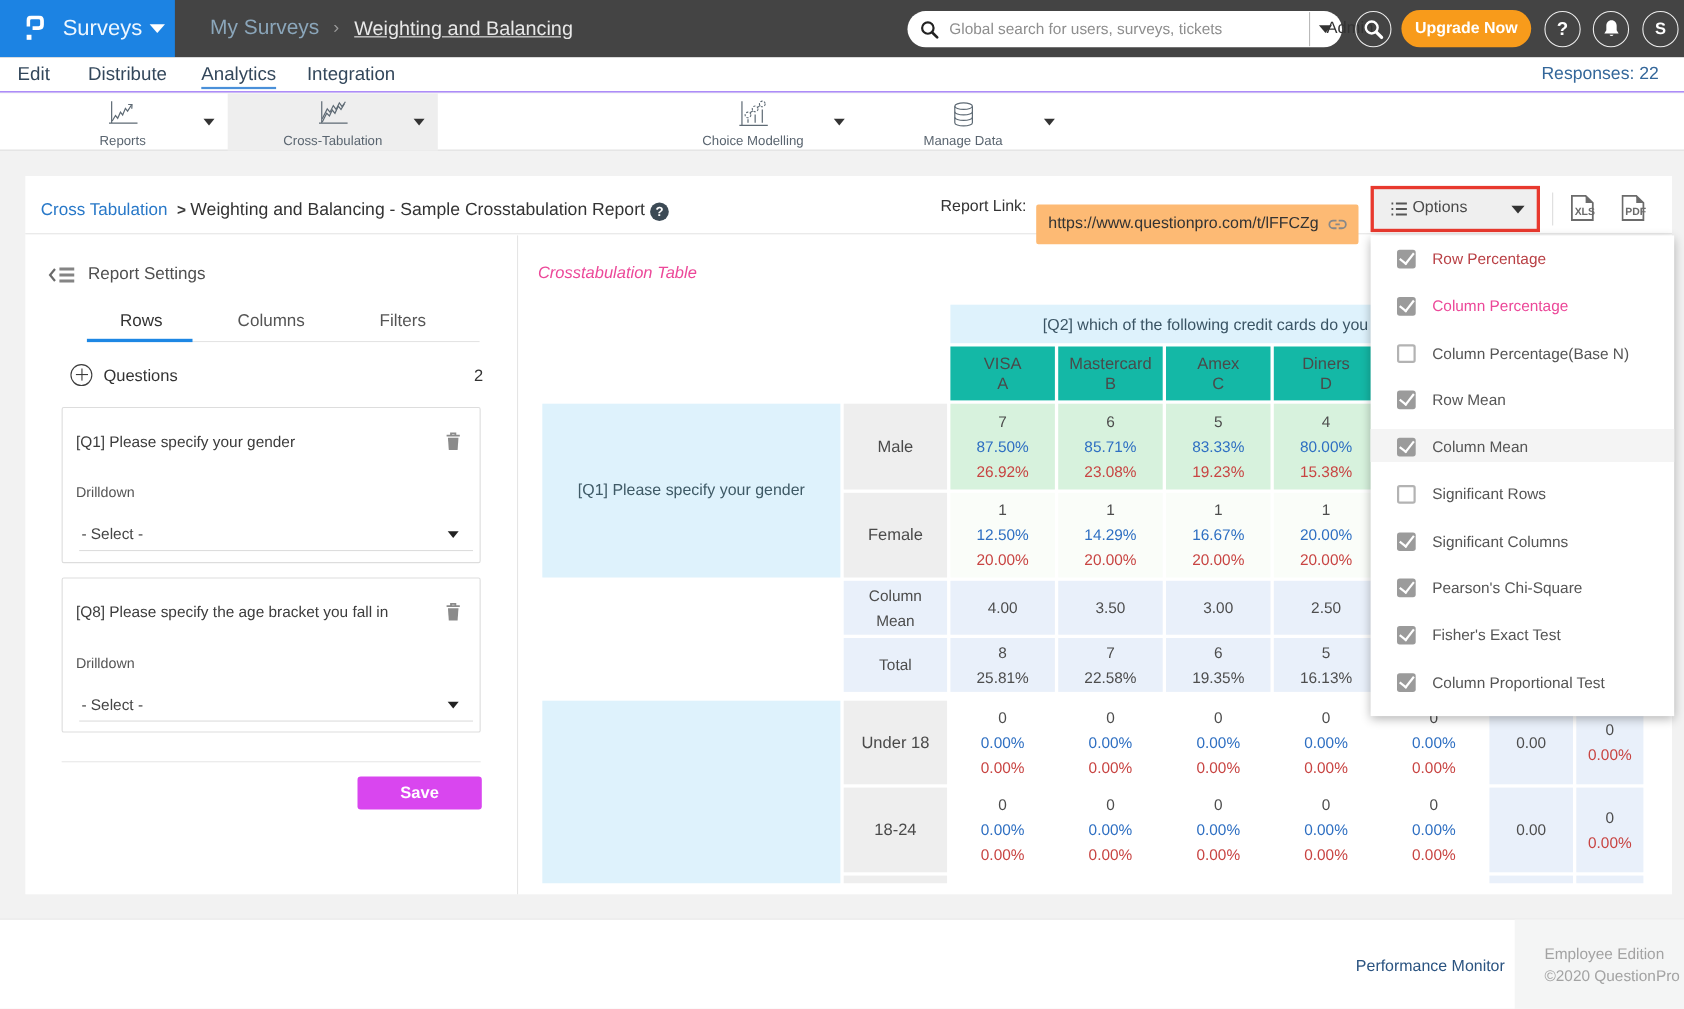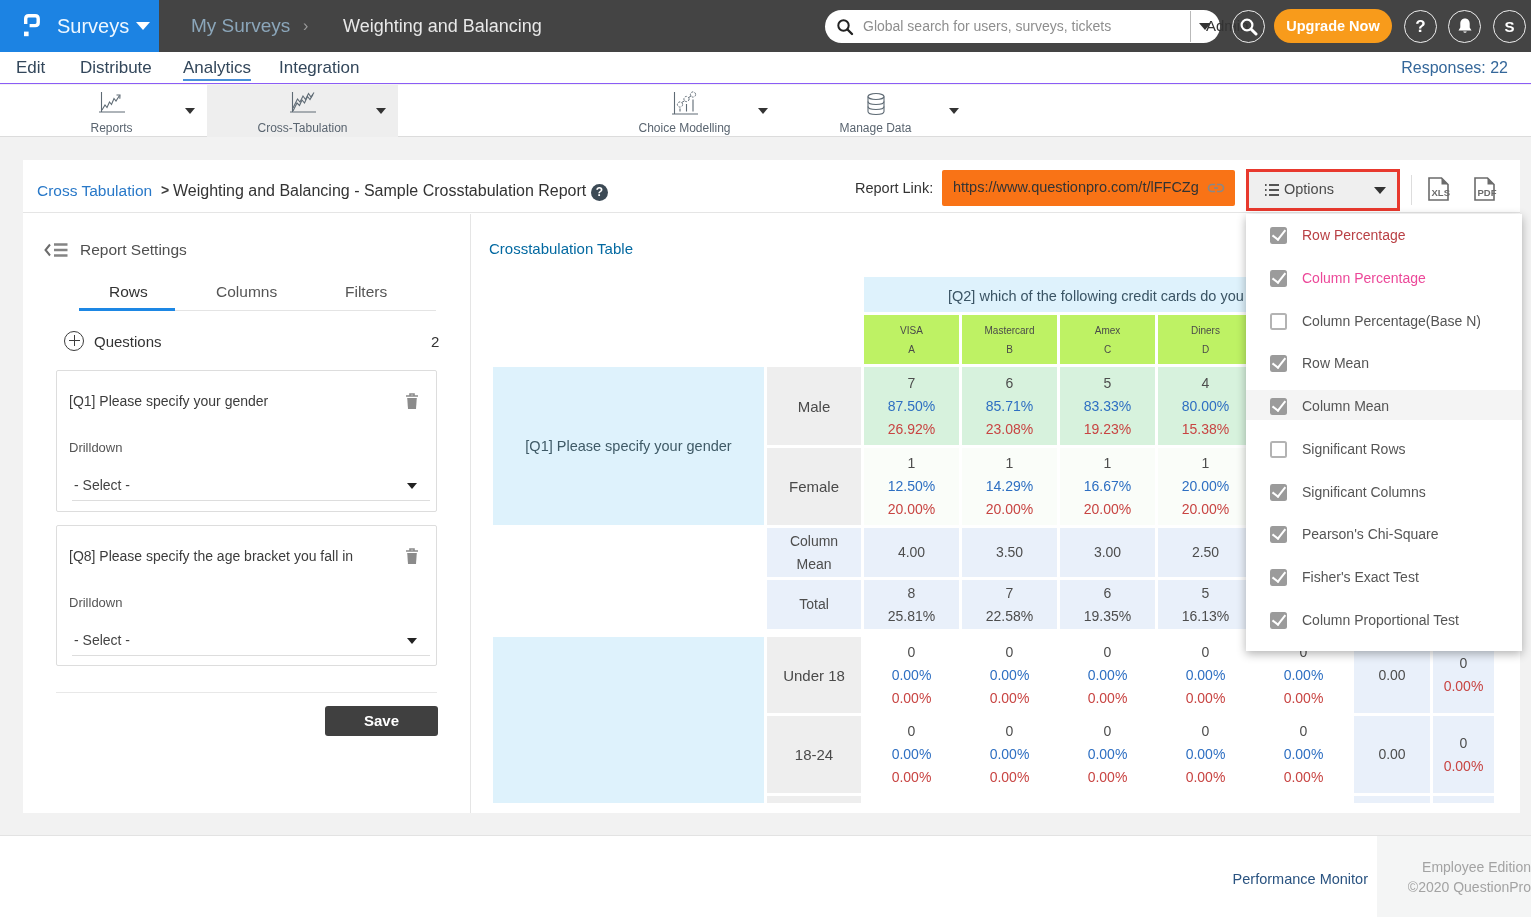--- a/index.html
+++ b/index.html
@@ -33,29 +33,29 @@
   .titem .car { position:absolute; right:12px; top:23px; width:0; height:0;
     border-left:5px solid transparent; border-right:5px solid transparent; border-top:6px solid #333; }
   
   #panel { position:absolute; left:23px; top:160px; width:1497px; height:653px; background:#fff; }
   #bcrow { position:absolute; left:0; top:0; width:1497px; height:53px; border-bottom:1px solid #e5e5e5; }
   #vdiv { position:absolute; left:447px; top:54px; width:1px; height:599px; background:#e5e5e5; }
   
   #foot { position:absolute; left:0; top:835px; width:1531px; height:82px; background:#fff;
     border-top:1px solid #e3e3e3; }
   #fbox { position:absolute; left:1377px; top:0px; width:154px; height:82px; background:#f4f5f5;
-    color:#a3a3a3; font-size:14px; line-height:20px; padding:21px 0 0 27px;text-align:right; }
+    color:#a3a3a3; font-size:14px; line-height:20px; padding:21px 0 0 27px; }
   #pm { position:absolute; right:163px; top:871px; font-size:14.5px; color:#2a5380; }
   
   #xtab { border-collapse:separate; border-spacing:3px; table-layout:fixed; }
   #xtab td { font-size:14px; color:#4d4d4d; text-align:center; vertical-align:middle;
     line-height:23px; overflow:hidden; }
   #xtab .nob { background:transparent; }
   #xtab .hblue { background:#def2fc; font-size:14.5px; color:#3a5464; height:35px; }
-  #xtab .chead { background:#bef264; color:#4a4a4a; font-size:10px; line-height:19px; }
+  #xtab .chead { background:#14b8a6; color:#4a4a4a; font-size:15px; line-height:19px; }
   #xtab .rlab { background:#eee; color:#4a4a4a; font-size:15px; }
   #xtab .qcell { background:#def2fc; color:#3f5a66; font-size:14.5px; }
   #xtab .green { background:#d7f2dd; }
   #xtab .pgreen { background:#fafdf9; }
   #xtab .lblue { background:#e9f0fa; }
   #xtab .wcell { background:#fff; }
   #xtab .b { color:#2e6fc2; }
   #xtab .r { color:#c84442; }
   #xtab .sp td { height:2px; line-height:2px; }
   
@@ -77,21 +77,21 @@
   <div id="logo">
     <svg style="position:absolute;left:24px;top:14px" width="17" height="24" viewBox="0 0 17 24">
       <path d="M1.7 10 L1.7 4.7 Q1.7 1.7 4.7 1.7 L11.2 1.7 Q14.2 1.7 14.2 4.7 L14.2 8.6 Q14.2 11.6 11.2 11.6 L5.6 11.6" fill="none" stroke="#fff" stroke-width="3.4"></path>
       <rect x="0" y="17.6" width="4.6" height="4.6" fill="#fff"></rect>
     </svg>
     <span class="brand">Surveys</span>
     <div class="caret"></div>
   </div>
   <span class="hcrumb" style="left:191px;color:#8ba6ba;">My Surveys</span>
   <span class="hcrumb" style="left:303px;color:#9a9a9a;font-size:16px;top:17px;">›</span>
-  <span class="hcrumb" style="left:343px;color:#e8e8e8;font-size:18px;top:16px;">Weighting and Balancing</span>
+  <span class="hcrumb" style="left:322px;color:#e8e8e8;font-size:18px;top:16px;text-decoration:underline;">Weighting and Balancing</span>
   <div id="pill">
     <svg style="position:absolute;left:11px;top:8px" width="18" height="18" viewBox="0 0 18 18">
       <circle cx="7.5" cy="7.5" r="5.2" fill="none" stroke="#222" stroke-width="2"></circle>
       <line x1="11.5" y1="11.5" x2="16" y2="16" stroke="#222" stroke-width="2.4" stroke-linecap="round"></line>
     </svg>
     <span class="ph">Global search for users, surveys, tickets</span>
   </div>
   <span style="position:absolute;left:1206px;top:17px;font-size:15px;color:#333;">Admin</span>
   <div style="position:absolute;left:1190px;top:11px;width:1px;height:31px;background:#b9b9b9;"></div>
   <div style="position:absolute;left:1199px;top:23px;width:0;height:0;border-left:6px solid transparent;border-right:6px solid transparent;border-top:7px solid #333;"></div>
@@ -163,21 +163,21 @@
   </div>
 </div>
 
 <div id="panel">
   <div id="bcrow">
     <span class="abs" style="left:14px;top:22px;font-size:15.5px;color:#2878c8;">Cross Tabulation</span>
     <span class="abs" style="left:138px;top:22px;font-size:14px;font-weight:bold;color:#3c3c3c;">&gt;</span>
     <span class="abs" style="left:150px;top:22px;font-size:16px;color:#333;">Weighting and Balancing - Sample Crosstabulation Report</span>
     <div class="abs" style="left:568px;top:24px;width:17px;height:17px;border-radius:50%;background:#3c4a55;color:#fff;font-size:12px;font-weight:bold;text-align:center;line-height:17px;">?</div>
     <span class="abs" style="left:832px;top:20px;font-size:14.5px;color:#333;">Report Link:</span>
-    <div class="abs" style="left:919px;top:10px;width:293px;height:36px;background:#f97316;border-radius:2px;">
+    <div class="abs" style="left:919px;top:26px;width:293px;height:36px;background:#fdba74;border-radius:2px;">
       <span class="abs" style="left:11px;top:9px;font-size:14.5px;color:#333;">https://www.questionpro.com/t/lFFCZg</span>
       <svg class="abs" style="left:264px;top:10px" width="20" height="16" viewBox="0 0 20 16">
         <path d="M8 8 L12 8" stroke="#888" stroke-width="1.6"></path>
         <path d="M9 4.5 L6 4.5 A3.5 3.5 0 0 0 6 11.5 L9 11.5 M11 4.5 L14 4.5 A3.5 3.5 0 0 1 14 11.5 L11 11.5" stroke="#888" stroke-width="1.6" fill="none"></path>
       </svg>
     </div>
 
     <div class="abs" style="left:1223px;top:9px;width:154px;height:42px;border:3px solid #e8392e;background:#efefef;">
       <svg class="abs" style="left:15px;top:11px" width="16" height="14" viewBox="0 0 16 14">
         <path d="M1 2 h1.6 M1 7 h1.6 M1 12 h1.6 M5 2 h10 M5 7 h10 M5 12 h10" stroke="#555" stroke-width="1.8"></path>
@@ -236,24 +236,24 @@
       <svg class="abs" style="left:348px;top:21px" width="14" height="18" viewBox="0 0 14 18">
         <path d="M1 4 h12 M5 4 L5 2 L9 2 L9 4" stroke="#8b8b8b" stroke-width="1.6" fill="none"></path>
         <path d="M2.2 6 L3 17 L11 17 L11.8 6 Z" fill="#8b8b8b"></path>
       </svg>
       <span class="abs" style="left:12px;top:69px;font-size:13px;color:#555;">Drilldown</span>
       <span class="abs" style="left:17px;top:106px;font-size:14px;color:#444;">- Select -</span>
       <div class="abs" style="left:15px;top:129px;width:358px;height:1px;background:#ddd;"></div>
       <div class="abs" style="left:350px;top:112px;width:0;height:0;border-left:5.5px solid transparent;border-right:5.5px solid transparent;border-top:6.5px solid #222;"></div>
     </div>
     <div class="abs" style="left:33px;top:478px;width:381px;height:1px;background:#e8e8e8;"></div>
-    <div class="abs" style="left:302px;top:492px;width:113px;height:30px;background:#404040;border-radius:3px;color:#fff;font-size:15px;font-weight:bold;text-align:center;line-height:30px;">Save</div>
-  </div>
-
-  <span class="abs" style="left:466px;top:80px;font-size:15px;color:#0369a1;">Crosstabulation Table</span>
+    <div class="abs" style="left:302px;top:492px;width:113px;height:30px;background:#d946ef;border-radius:3px;color:#fff;font-size:15px;font-weight:bold;text-align:center;line-height:30px;">Save</div>
+  </div>
+
+  <span class="abs" style="left:466px;top:80px;font-size:15px;color:#ec4899;font-style:italic;">Crosstabulation Table</span>
   <div class="abs" style="left:467px;top:114px;width:1033px;height:529px;overflow:hidden;">
     <table id="xtab">
       <colgroup>
         <col style="width:271px">
           <col style="width:94px">
         <col style="width:95px">
           <col style="width:95px">
           <col style="width:95px">
           <col style="width:95px">
           <col style="width:95px">

